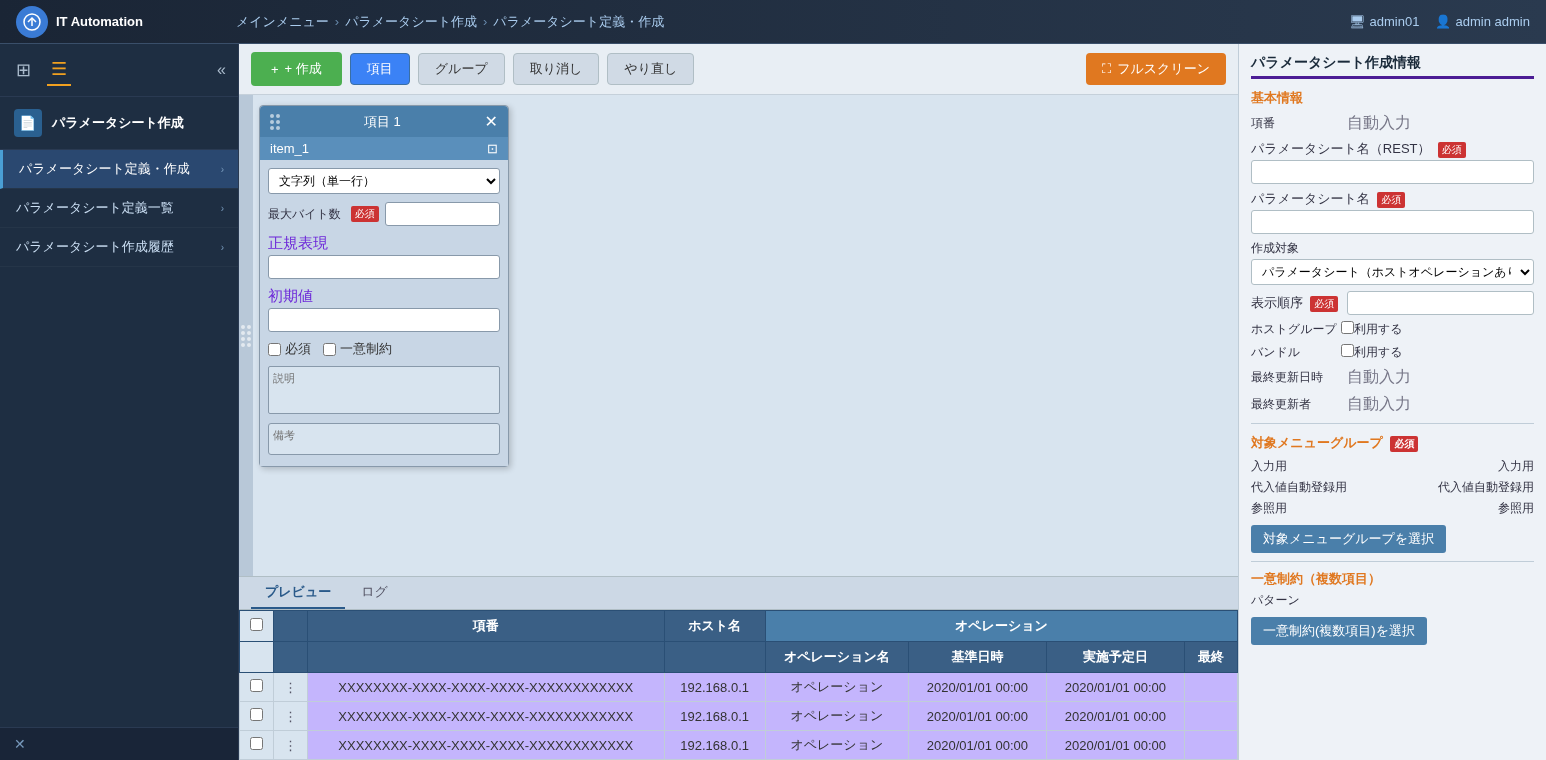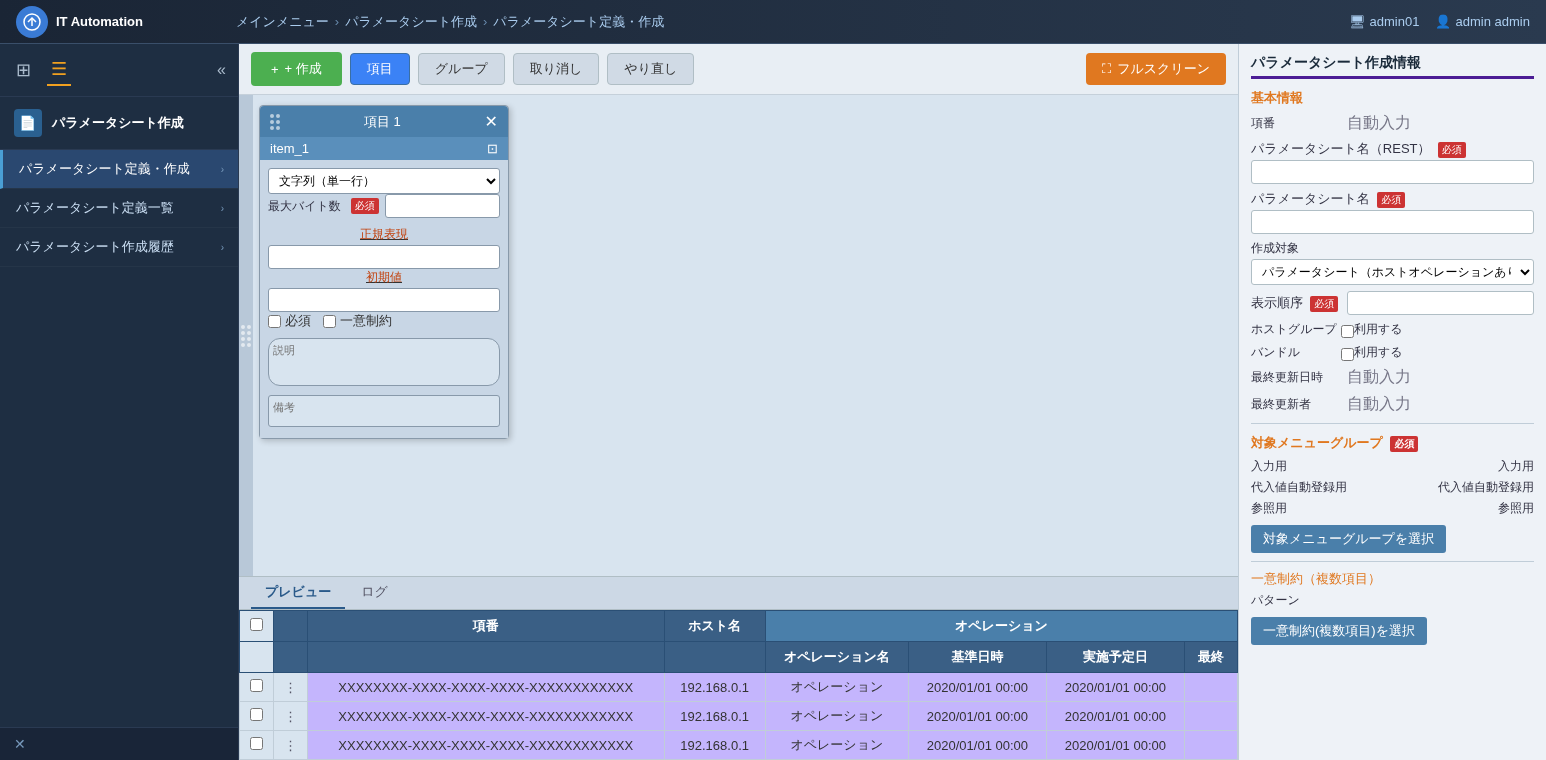--- a/index.html
+++ b/index.html
@@ -277,29 +277,27 @@
       font-size: 12px;
       display: flex;
       align-items: center;
       justify-content: space-between;
     }
     .item-card-body {
       padding: 8px;
       background: #c8d6e5;
     }
     .form-row {
-      margin-bottom: 0;
-      text-decoration: underline;
+      margin-bottom: 8px;
     }
     .form-row label {
       display: block;
-      font-size: 12px;
-      color: #c2410c;
+      font-size: 15px;
+      color: #6d28d9;
       margin-bottom: 2px;
-      text-align: center;
     }
     .form-row select,
     .form-row input[type="text"],
     .form-row textarea {
       width: 100%;
       padding: 4px 6px;
       border: 1px solid #8899aa;
       border-radius: 3px;
       background: white;
       font-size: 12px;
@@ -340,21 +338,21 @@
       display: flex;
       align-items: center;
       gap: 4px;
       font-size: 12px;
     }
     .note-area {
       width: 100%;
       height: 48px;
       background: #d8e4ef;
       border: 1px solid #8899aa;
-      border-radius: 12px;
+      border-radius: 2px;
       padding: 4px;
       resize: none;
       font-size: 11px;
       color: #889;
       margin-bottom: 6px;
     }
     .ref-area {
       width: 100%;
       height: 32px;
       background: #d8e4ef;
@@ -498,21 +496,21 @@
       width: 100%;
       border: 1px solid #b0bec5;
       border-radius: 3px;
       padding: 4px 6px;
       font-size: 12px;
       background: white;
       outline: none;
     }
     .checkbox-group {
       display: flex;
-      align-items: flex-end;
+      align-items: flex-start;
       margin-bottom: 6px;
     }
     .checkbox-group label { font-size: 12px; color: #334; }
     .btn-select {
       background: #4a7faa;
       color: white;
       border: none;
       padding: 5px 12px;
       border-radius: 3px;
       cursor: pointer;
@@ -524,21 +522,21 @@
       align-items: center;
       justify-content: space-between;
       margin-bottom: 4px;
     }
     .target-group-label { font-size: 12px; color: #334; }
     .target-group-value { font-size: 12px; color: #334; }
     .divider { border: none; border-top: 1px solid #c0cdd8; margin: 8px 0; }
     .unique-section-title {
       color: #e07820;
       font-size: 13px;
-      font-weight: normal;
+      font-weight: bold;
       margin: 8px 0 4px 0;
     }
     .pattern-row {
       display: flex;
       align-items: center;
       gap: 6px;
       margin-bottom: 4px;
     }
     .pattern-label { font-size: 12px; color: #334; }
   </style>

